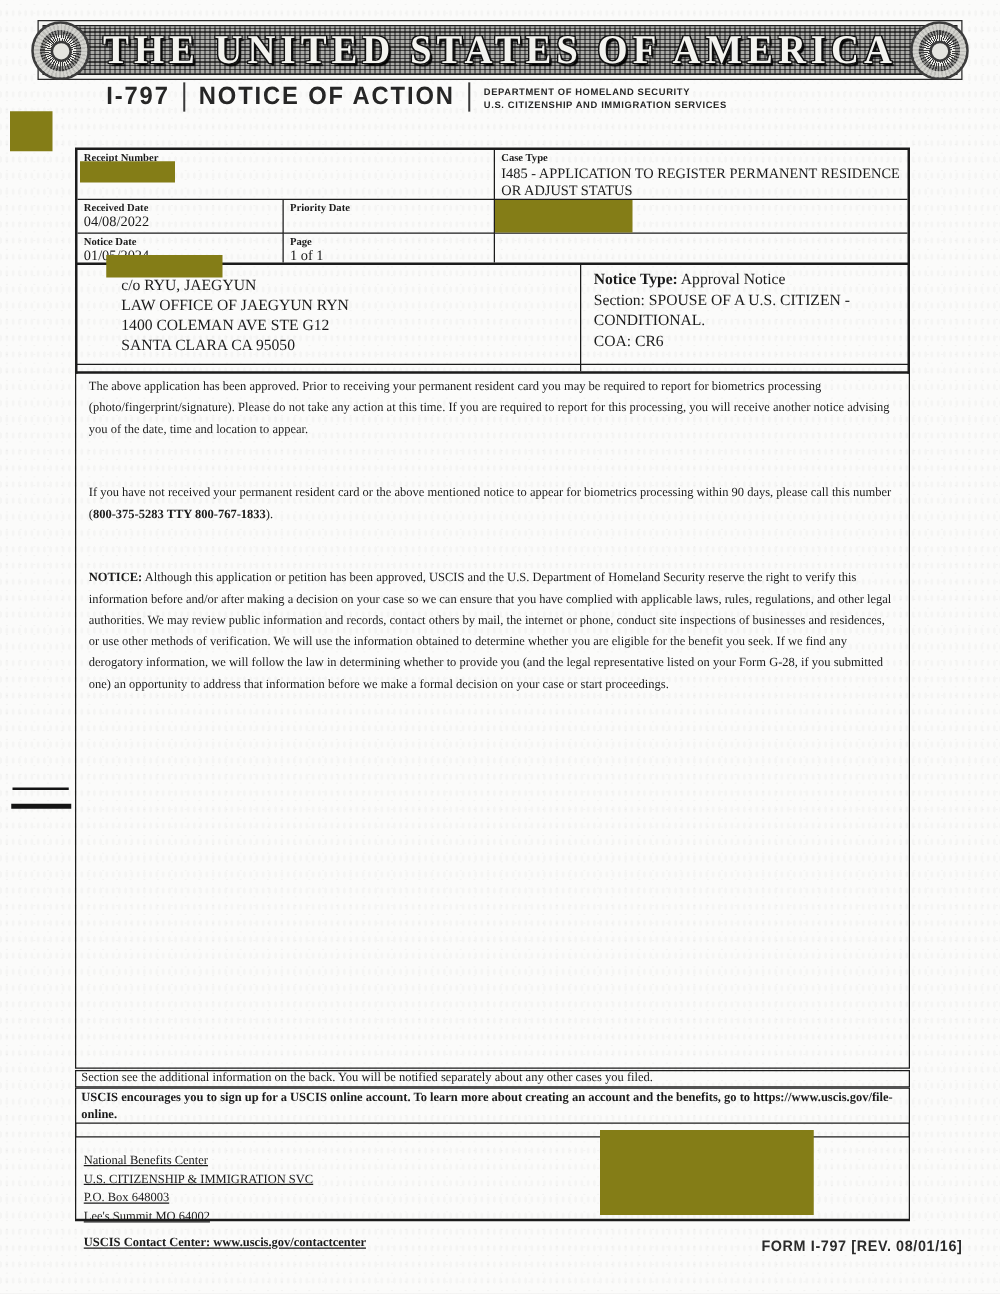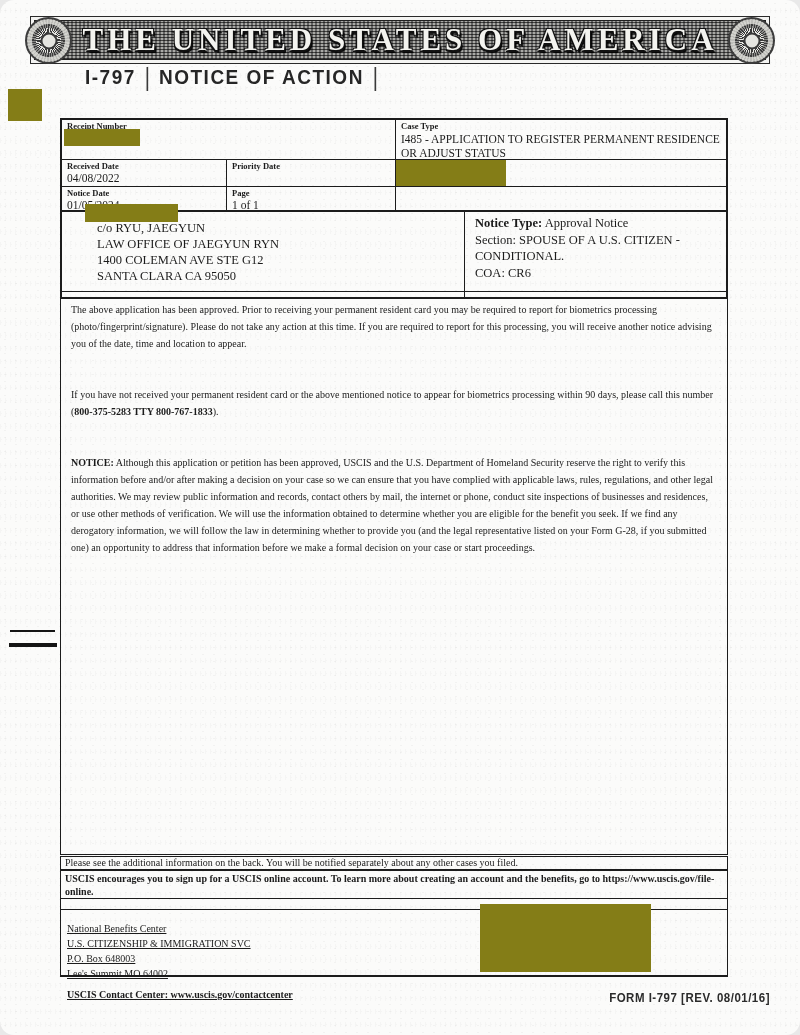--- a/index.html
+++ b/index.html
@@ -6,21 +6,20 @@
   html,body { background:#e9e9e9; }
   .page {
     position:relative; width:800px; height:1035px; margin:0 auto;
     background-color:#fbfbfa;
     background-image: radial-gradient(rgba(0,0,0,0.035) 1px, transparent 1px),
                       radial-gradient(rgba(0,0,0,0.025) 1px, transparent 1px);
     background-size: 11px 7px, 5px 13px;
     background-position: 0 0, 3px 4px;
     font-family:"Liberation Serif", serif; color:#1b1b1b;
     overflow:hidden;
-    border-radius:14px;
   }
 
   
   .banner { position:absolute; left:30px; top:16px; width:740px; height:48px; border:1px solid #2a2a2a; background:#f4f4f2; }
   .banner-band {
     position:absolute; left:3px; right:3px; top:3px; bottom:3px;
     border:1.5px solid #1f1f1f;
     background:
       repeating-linear-gradient(0deg, rgba(20,20,20,.65) 0 1px, rgba(255,255,255,.15) 1px 3px),
       repeating-linear-gradient(90deg, #4a4a4a 0 2px, #9a9a96 2px 4px);
@@ -128,20 +127,24 @@
     </div>
     <div class="rosette left"></div>
     <div class="rosette right"></div>
   </div>
 
   <div class="subheader">
     <span class="form-code">I-797</span>
     <span class="hdr-sep">|</span>
     <span class="notice-title">NOTICE OF ACTION</span>
     <span class="hdr-sep">|</span>
+    <span class="dept-block">
+      <span>DEPARTMENT OF HOMELAND SECURITY</span><br>
+      <span>U.S. CITIZENSHIP AND IMMIGRATION SERVICES</span>
+    </span>
   </div>
 
   <div class="redaction" style="left: 8px; top: 89px; width: 34px; height: 32px; background: rgb(132, 125, 23);"></div>
 
   <div class="doc-table">
     <div class="cell cell-receipt">
       <span class="lbl">Receipt Number</span>
     </div>
     <div class="cell cell-case last-col">
       <span class="lbl">Case Type</span>
@@ -189,21 +192,21 @@
   </div>
 
   <div class="redaction" style="left: 85px; top: 204px; width: 93px; height: 18px; background: rgb(132, 125, 23);"></div>
 
   <div class="body-box">
     <p>The above application has been approved. Prior to receiving your permanent resident card you may be required to report for biometrics processing (photo/fingerprint/signature). Please do not take any action at this time. If you are required to report for this processing, you will receive another notice advising you of the date, time and location to appear.</p>
     <p><span>If you have not received your permanent resident card or the above mentioned notice to appear for biometrics processing within 90 days, please call this number (</span><span class="bold">800-375-5283 TTY 800-767-1833</span><span>).</span></p>
     <p><span class="bold">NOTICE:</span><span> Although this application or petition has been approved, USCIS and the U.S. Department of Homeland Security reserve the right to verify this information before and/or after making a decision on your case so we can ensure that you have complied with applicable laws, rules, regulations, and other legal authorities. We may review public information and records, contact others by mail, the internet or phone, conduct site inspections of businesses and residences, or use other methods of verification. We will use the information obtained to determine whether you are eligible for the benefit you seek. If we find any derogatory information, we will follow the law in determining whether to provide you (and the legal representative listed on your Form G-28, if you submitted one) an opportunity to address that information before we make a formal decision on your case or start proceedings.</span></p>
   </div>
 
-  <div class="row-back">Please see the additional information on the back. You will be notified separately about any other cases you filed.</div>
+  <div class="row-back">Section see the additional information on the back. You will be notified separately about any other cases you filed.</div>
   <div class="row-online">USCIS encourages you to sign up for a USCIS online account. To learn more about creating an account and the benefits, go to https://www.uscis.gov/file-online.</div>
 
   <div class="office-box">
     <div>National Benefits Center</div>
     <div>U.S. CITIZENSHIP &amp; IMMIGRATION SVC</div>
     <div>P.O. Box 648003</div>
     <div>Lee's Summit MO 64002</div>
     <div class="contact">USCIS Contact Center: www.uscis.gov/contactcenter</div>
   </div>
 

